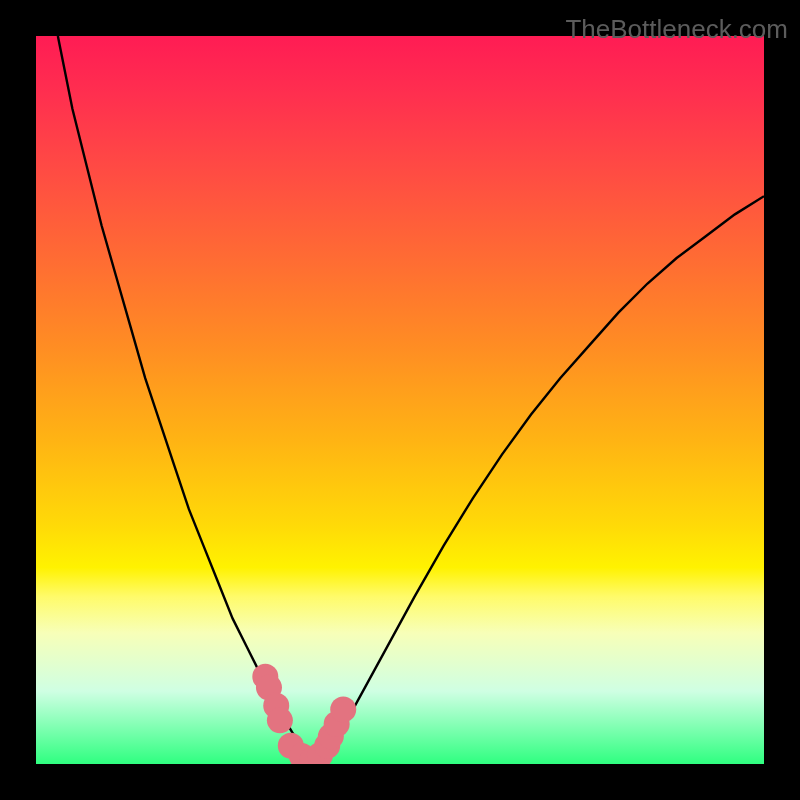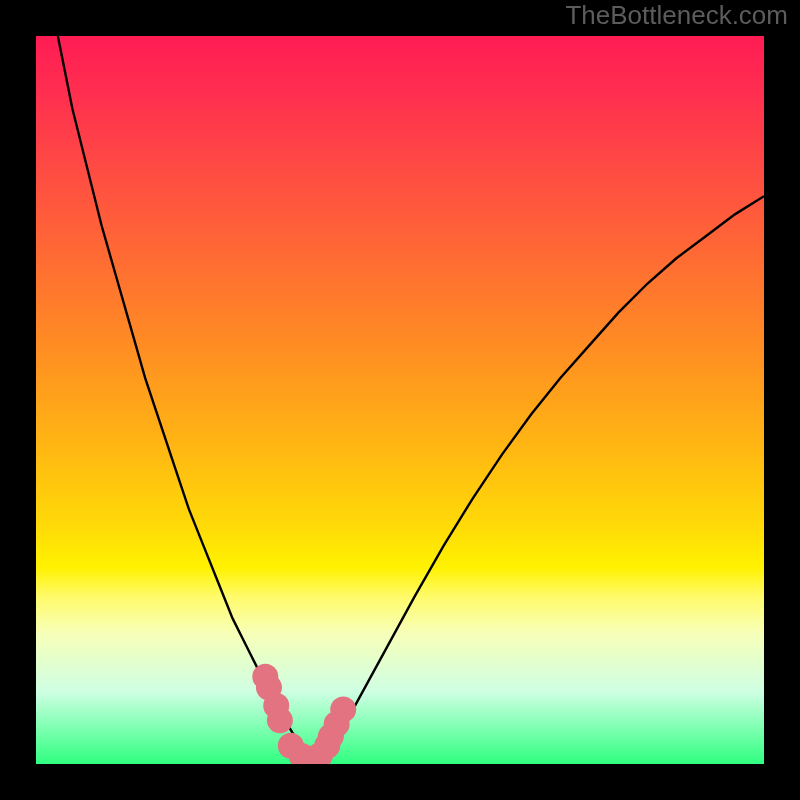--- a/index.html
+++ b/index.html
@@ -5,21 +5,21 @@
   * { margin: 0; padding: 0; box-sizing: border-box; }
   html, body { width: 800px; height: 800px; overflow: hidden; background: #000; font-family: Arial, Helvetica, sans-serif; }
   .outer {
     position: relative;
     width: 800px;
     height: 800px;
     background: #000;
   }
   .watermark {
     position: absolute;
-    top: 0;
+    top: 14px;
     right: 12px;
     color: #5c5c5c;
     font-size: 26px;
     letter-spacing: 0px;
     font-weight: 400;
     z-index: 30;
   }
   .plot {
     position: absolute;
     left: 36px;

